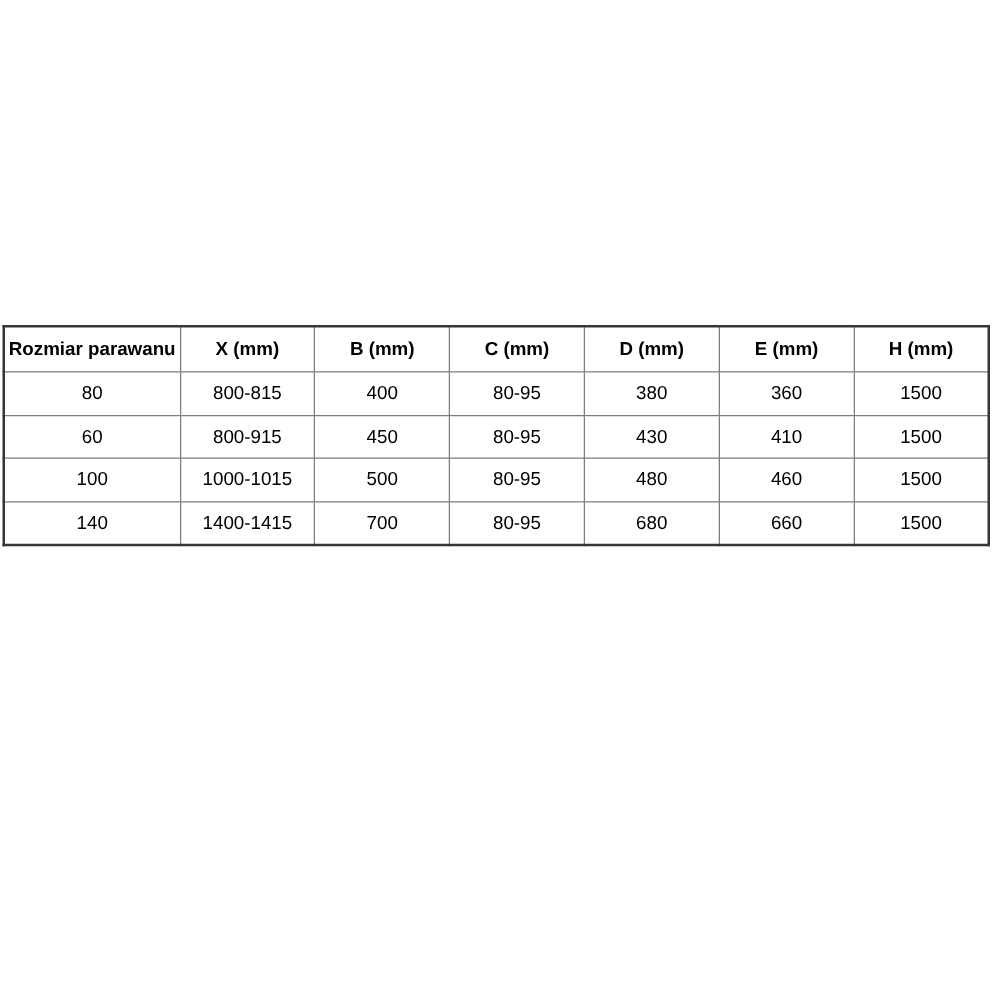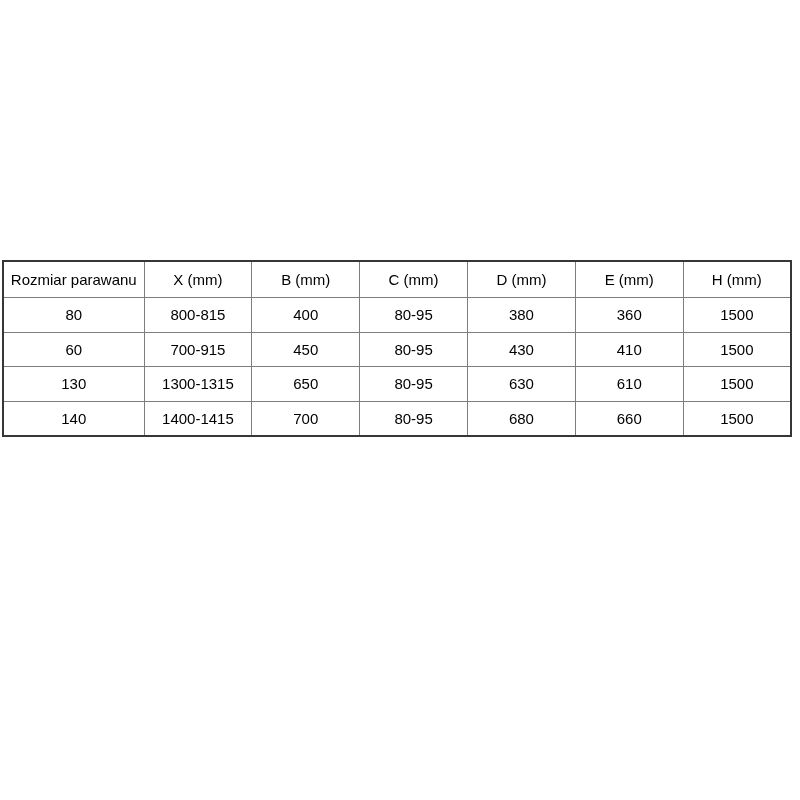--- a/index.html
+++ b/index.html
@@ -37,21 +37,21 @@
     text-align: center;
     vertical-align: middle;
     padding: 0 2px;
     color: #000000;
     font-size: 15px;
     line-height: 1;
     overflow: hidden;
     white-space: nowrap;
   }
   table.size-table th {
-    font-weight: normal;
+    font-weight: bold;
     height: 35px;
   }
   table.size-table td {
     font-weight: normal;
     height: 33.6px;
   }
   table.size-table col.first { width: 141px; }
 </style>
 </head>
 <body style="background: rgb(255, 255, 255);">
@@ -84,34 +84,34 @@
             <td>80</td>
             <td>800-815</td>
             <td>400</td>
             <td>80-95</td>
             <td>380</td>
             <td>360</td>
             <td>1500</td>
           </tr>
           <tr>
             <td>60</td>
-            <td>700-915</td>
+            <td>800-915</td>
             <td>450</td>
             <td>80-95</td>
             <td>430</td>
             <td>410</td>
             <td>1500</td>
           </tr>
           <tr>
-            <td>130</td>
-            <td>1300-1315</td>
-            <td>650</td>
+            <td>100</td>
+            <td>1000-1015</td>
+            <td>500</td>
             <td>80-95</td>
-            <td>630</td>
-            <td>610</td>
+            <td>480</td>
+            <td>460</td>
             <td>1500</td>
           </tr>
           <tr>
             <td>140</td>
             <td>1400-1415</td>
             <td>700</td>
             <td>80-95</td>
             <td>680</td>
             <td>660</td>
             <td>1500</td>

